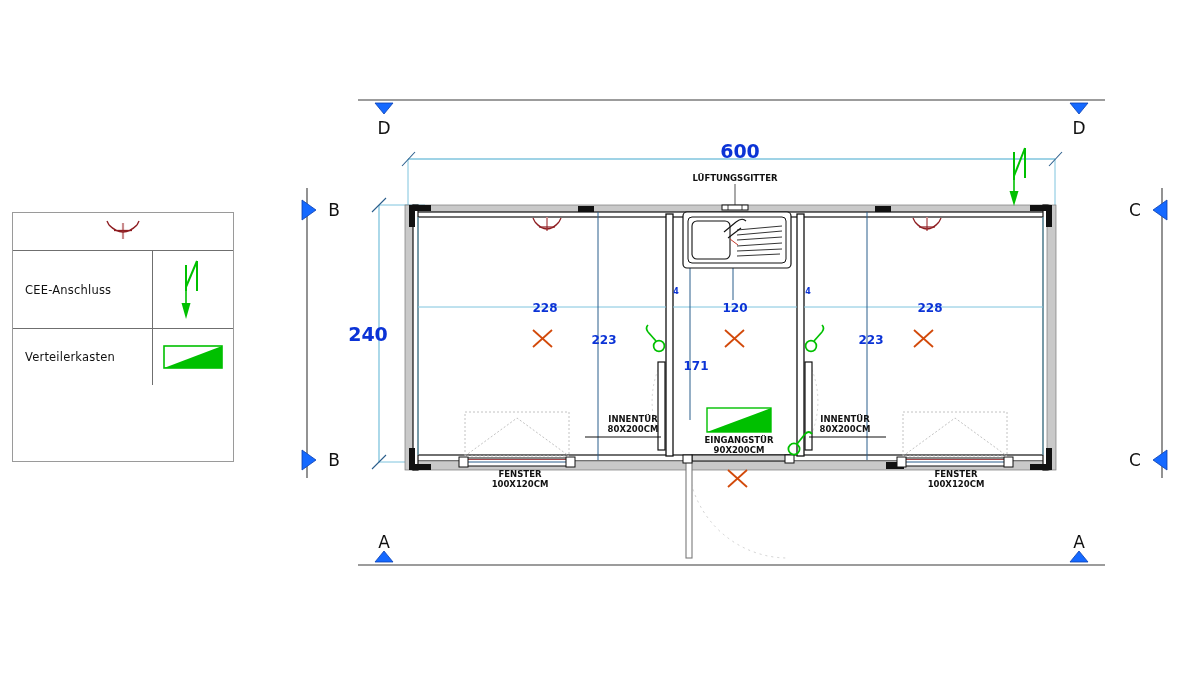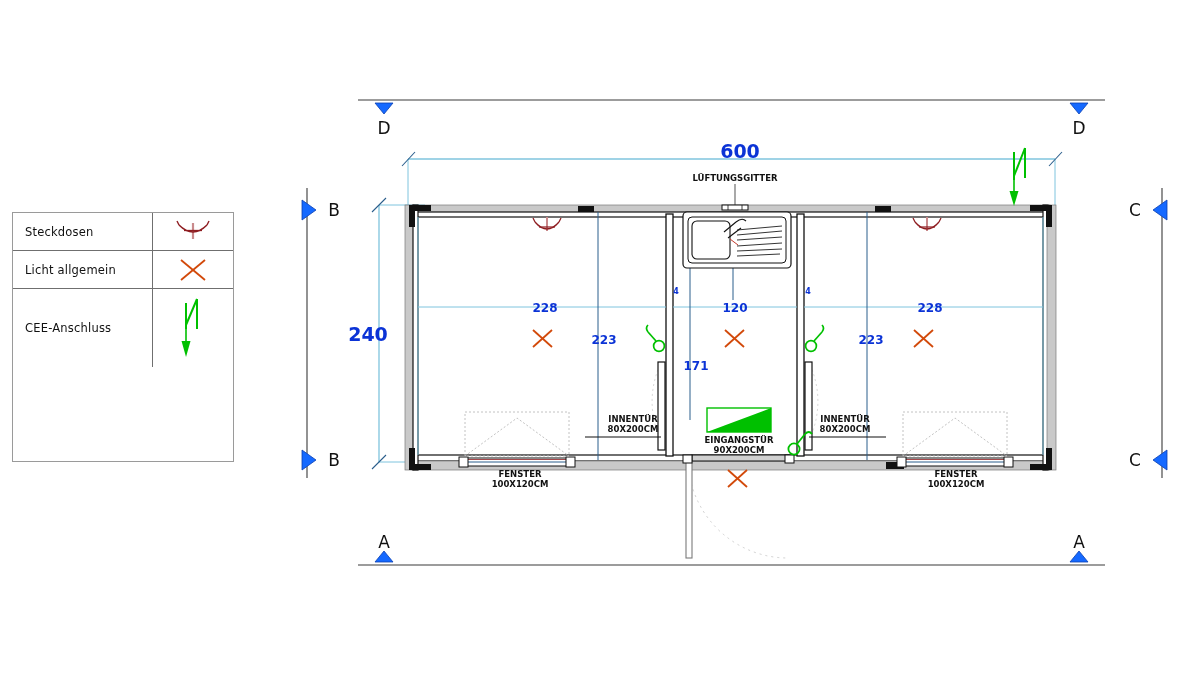--- a/index.html
+++ b/index.html
@@ -20,56 +20,55 @@
   .txt{font-family:"DejaVu Sans",sans-serif;}
 </style>
 </head>
 <body>
 
 <div id="root">
 
   <div class="legend-box">
 
     <div class="legend-row r1">
-      <div class="legend-label">Steckdosen</div>
       <div class="legend-sym">
         <svg width="46" height="30" viewBox="0 0 46 30">
           <line x1="23" y1="6" x2="23" y2="22" stroke="#c98a8c" stroke-width="2.2"></line>
           <path d="M9 8 Q23 22 37 8" fill="none" stroke="#8e1c20" stroke-width="1.5"></path>
           <line x1="9" y1="8" x2="7" y2="4" stroke="#8e1c20" stroke-width="1.4"></line>
           <line x1="37" y1="8" x2="39" y2="4" stroke="#8e1c20" stroke-width="1.4"></line>
           <line x1="14" y1="13.5" x2="32" y2="13.5" stroke="#8e1c20" stroke-width="1.3"></line>
         </svg>
       </div>
     </div>
 
-    <div class="legend-row r2">
-      <div class="legend-label">Licht allgemein</div>
-      <div class="legend-sym">
-        <svg width="34" height="28" viewBox="0 0 34 28">
-          <line x1="5" y1="4" x2="29" y2="24" stroke="#d2490a" stroke-width="1.8"></line>
-          <line x1="29" y1="4" x2="5" y2="24" stroke="#d2490a" stroke-width="1.8"></line>
-        </svg>
-      </div>
-    </div>
 
 
     <div class="legend-row r4">
       <div class="legend-label">CEE-Anschluss</div>
       <div class="legend-sym">
         <svg width="40" height="66" viewBox="0 0 40 66">
           <line x1="24" y1="4" x2="24" y2="34" stroke="#00c000" stroke-width="2"></line>
           <line x1="24" y1="4" x2="13" y2="30" stroke="#00c000" stroke-width="2"></line>
           <line x1="13" y1="8" x2="13" y2="34" stroke="#00c000" stroke-width="2"></line>
           <line x1="13" y1="30" x2="13" y2="52" stroke="#00c000" stroke-width="1.6"></line>
           <polygon points="13,62 8.5,46 17.5,46" fill="#00c000"></polygon>
         </svg>
       </div>
     </div>
 
+    <div class="legend-row r5">
+      <div class="legend-label">Verteilerkasten</div>
+      <div class="legend-sym">
+        <svg width="62" height="30" viewBox="0 0 62 30">
+          <rect x="2" y="4" width="58" height="22" fill="#ffffff" stroke="#00c000" stroke-width="1.6"></rect>
+          <polygon points="2,26 60,26 60,4" fill="#00c000"></polygon>
+        </svg>
+      </div>
+    </div>
   </div>
 
   <svg class="cad" viewBox="0 0 1200 675">
 
     <line x1="358" y1="100" x2="1105" y2="100" stroke="#3a3a3a" stroke-width="1.1"></line>
     <line x1="358" y1="565" x2="1105" y2="565" stroke="#3a3a3a" stroke-width="1.1"></line>
     <line x1="307" y1="188" x2="307" y2="478" stroke="#3a3a3a" stroke-width="1.1"></line>
     <line x1="1162" y1="188" x2="1162" y2="478" stroke="#3a3a3a" stroke-width="1.1"></line>
 
     <g>

